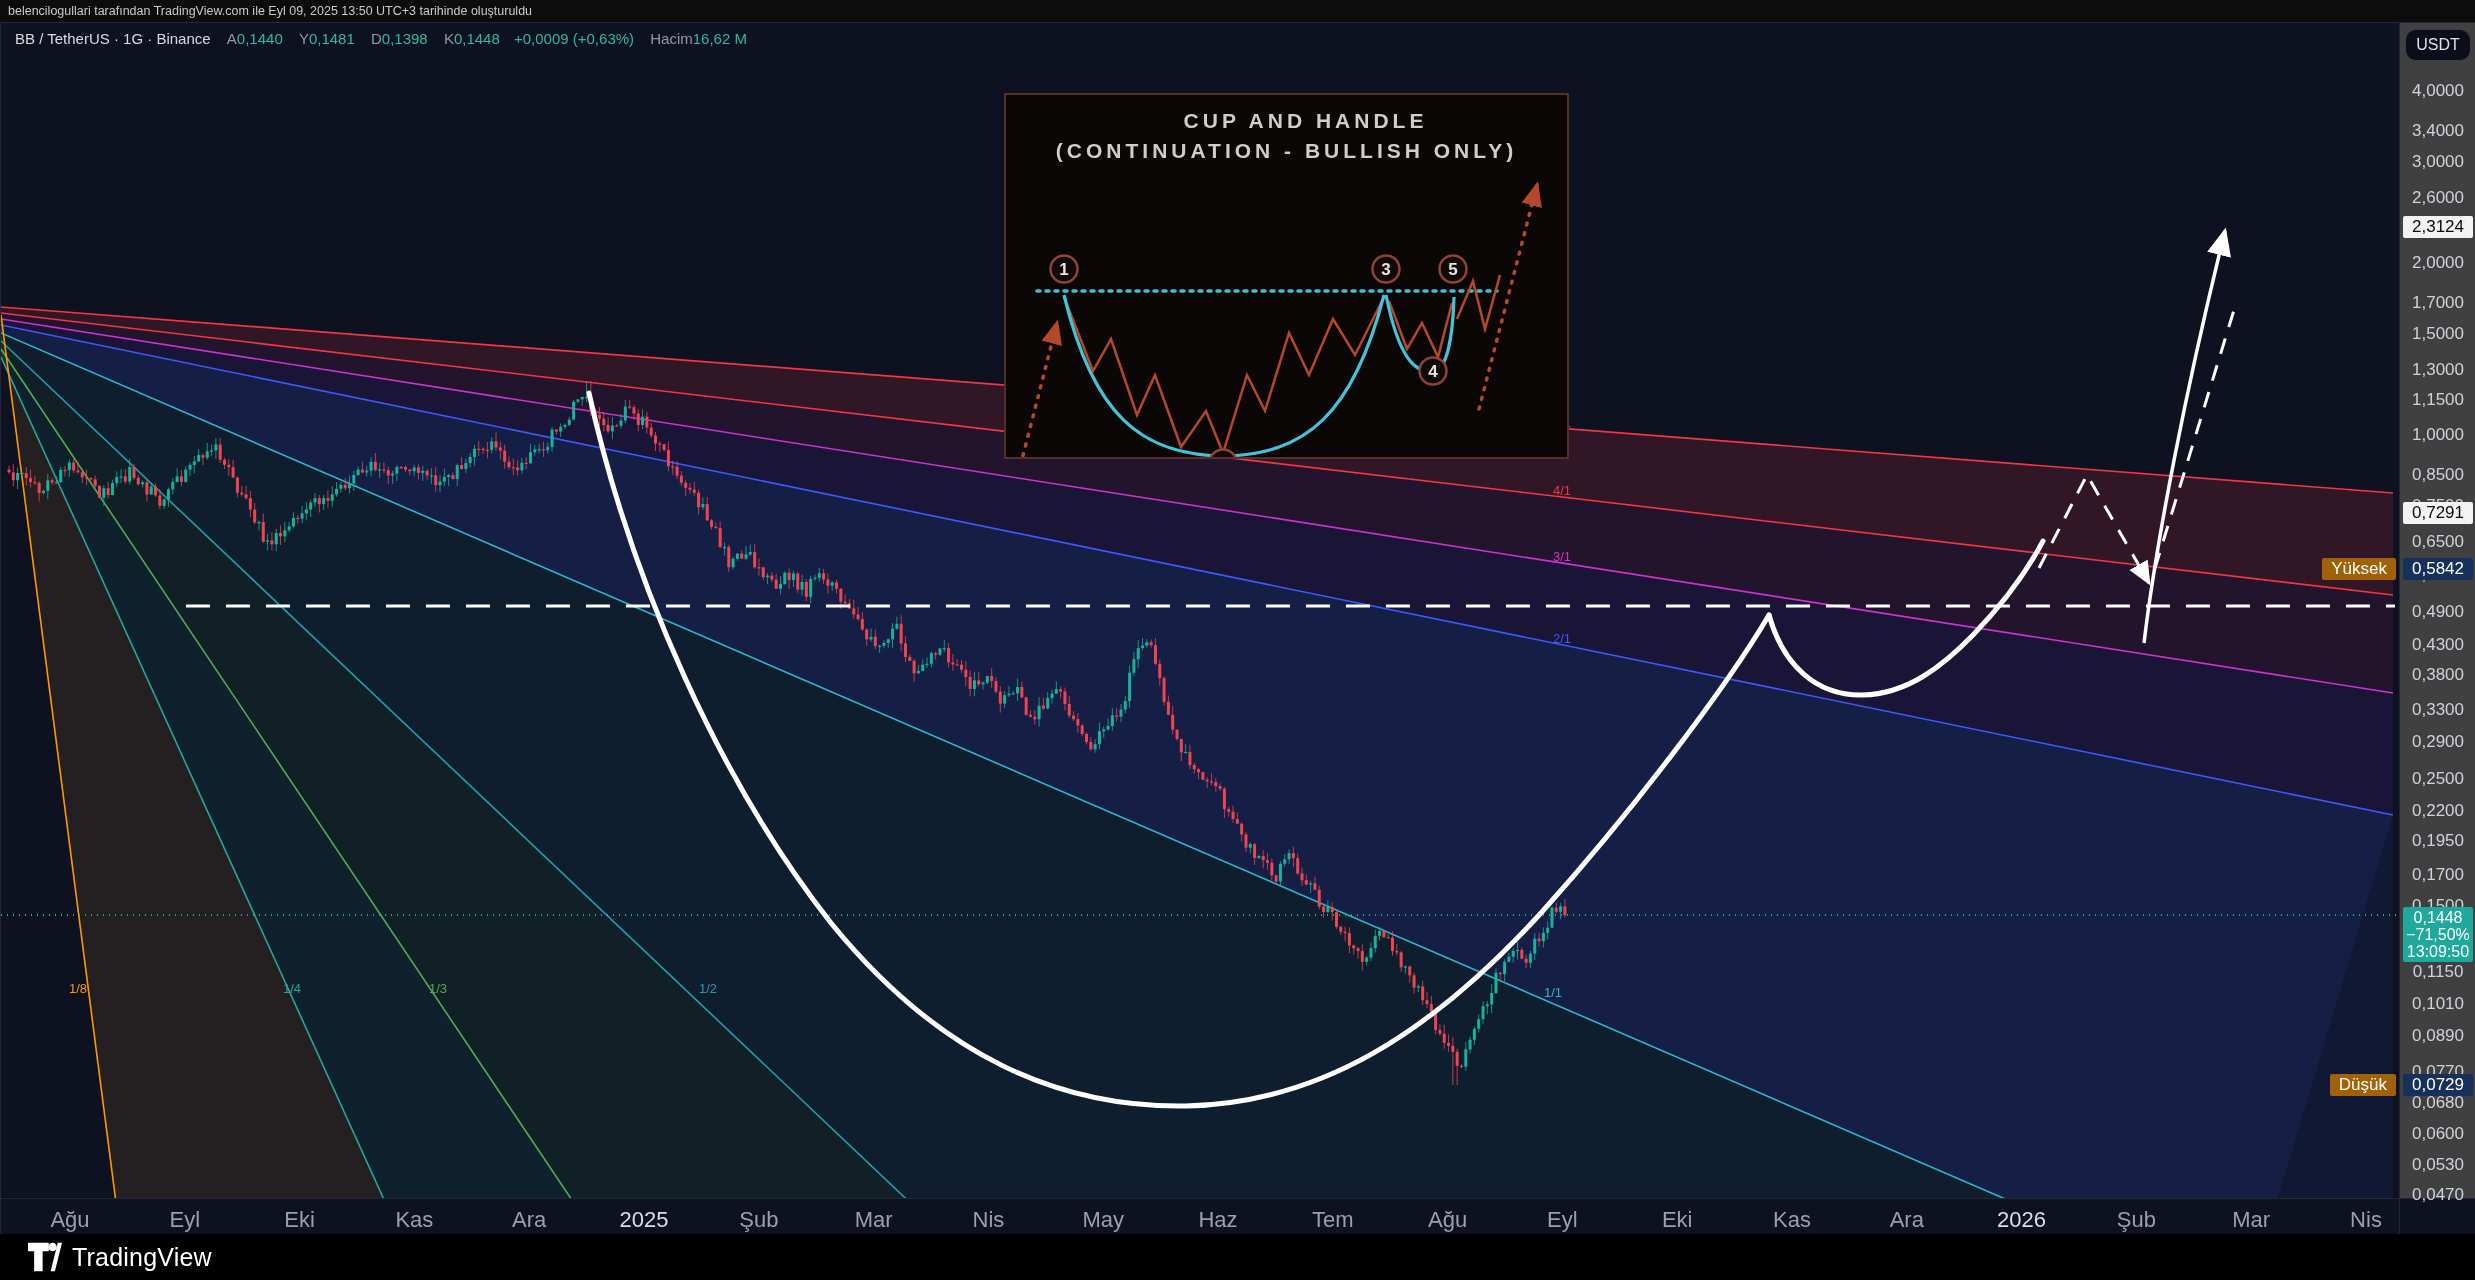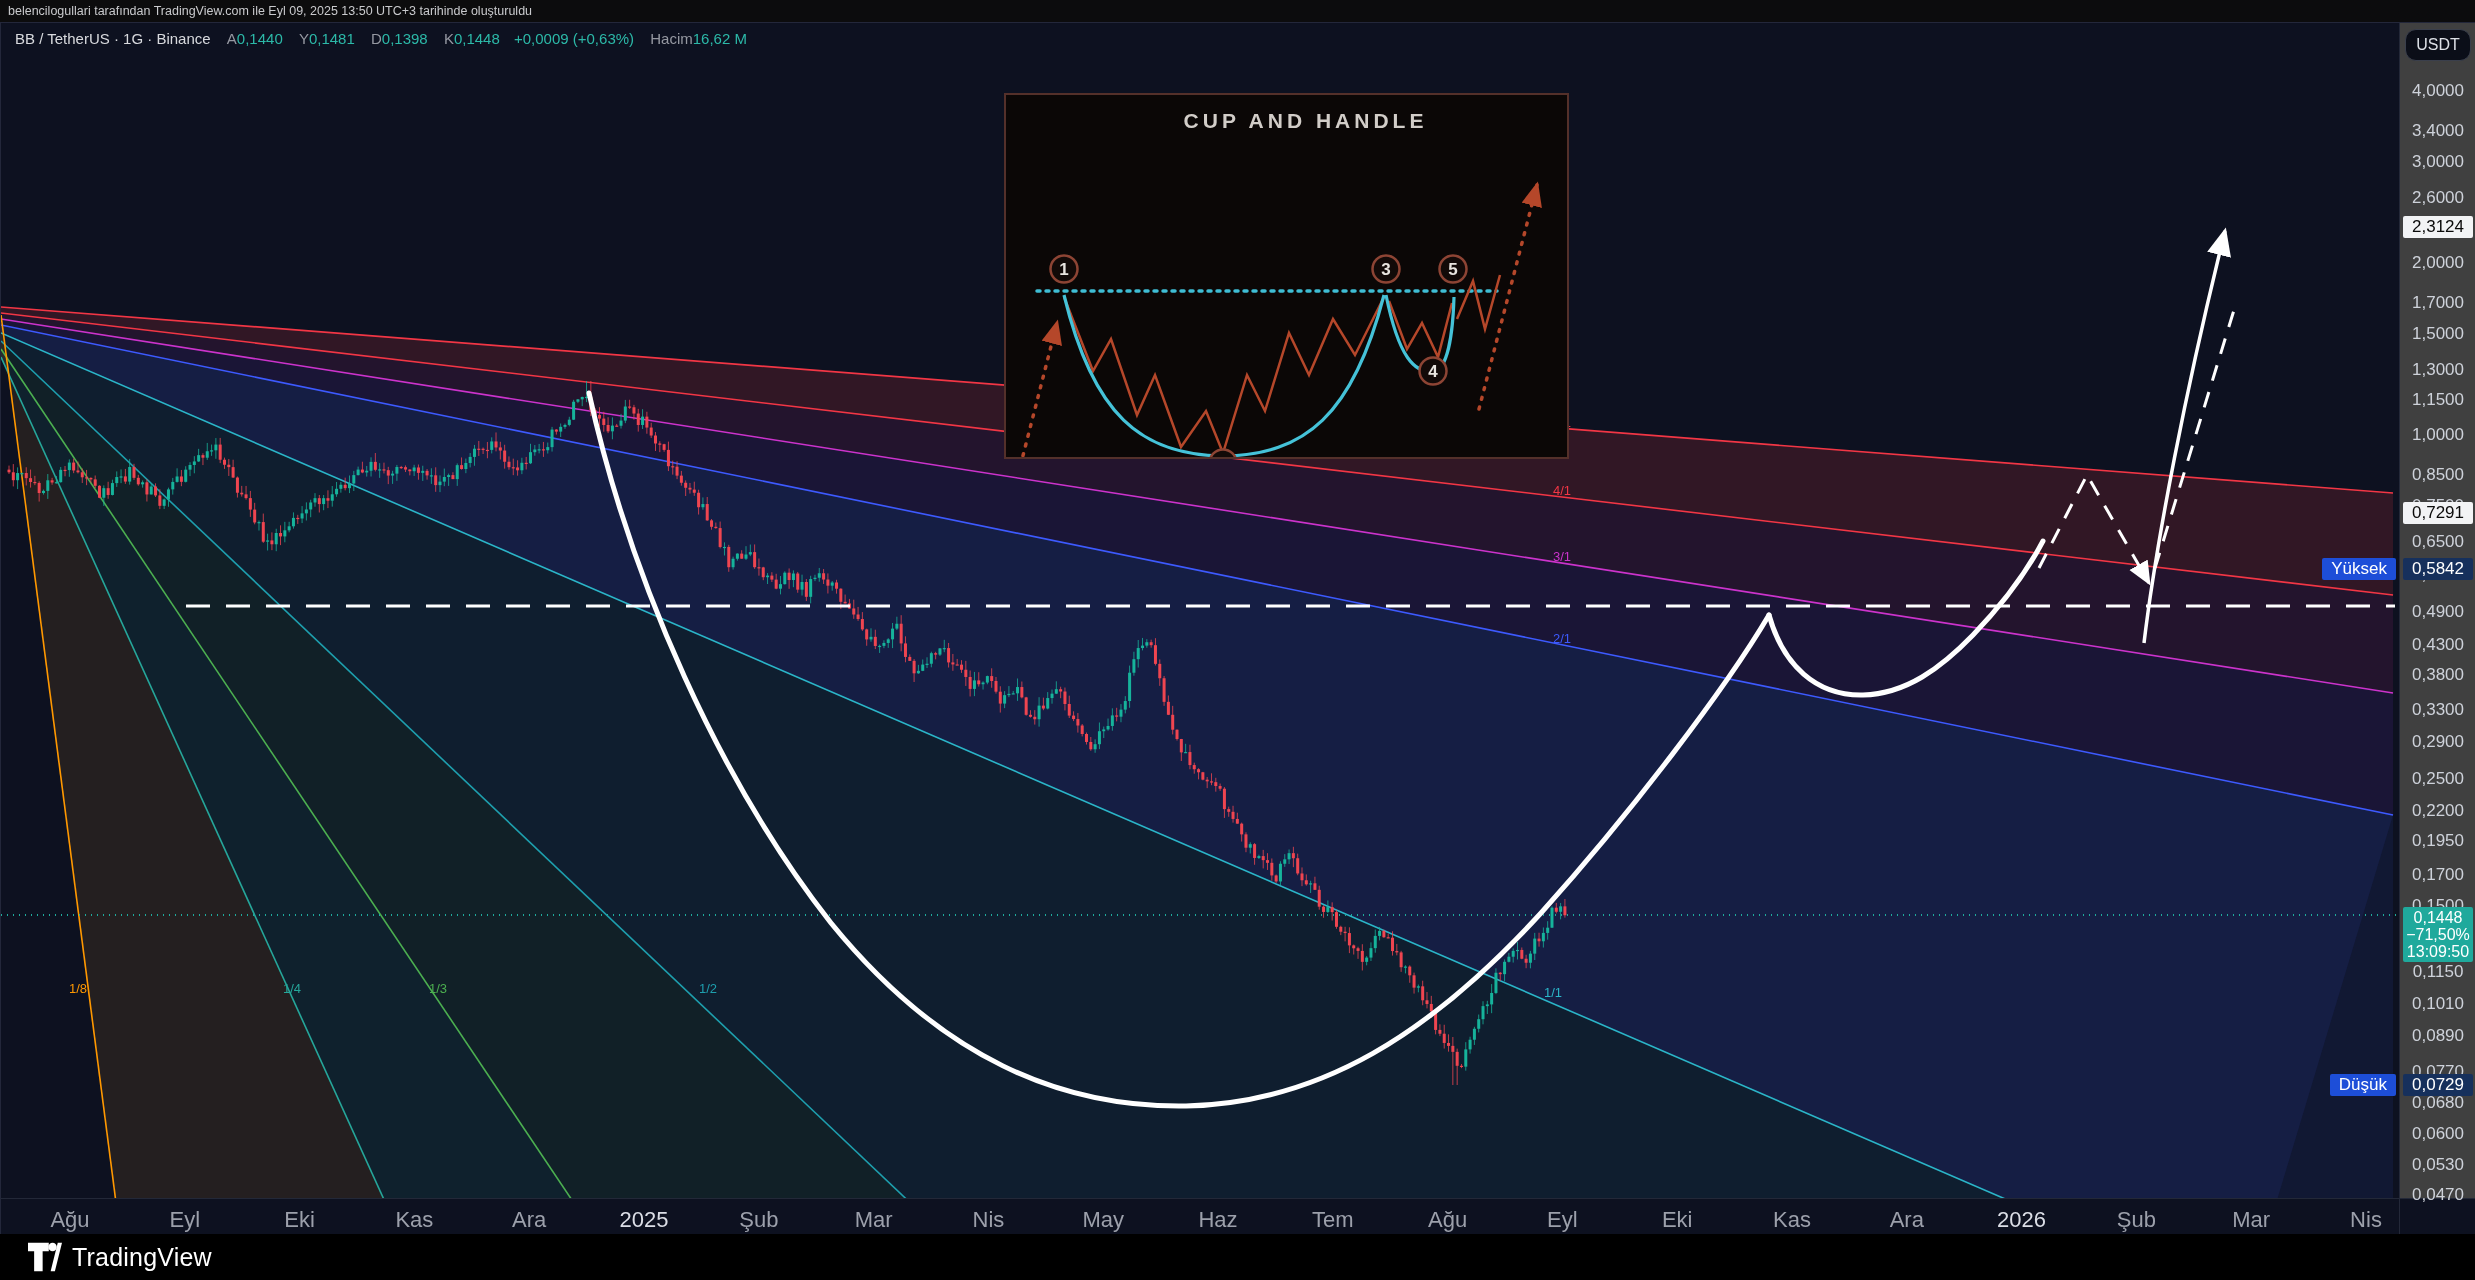--- a/index.html
+++ b/index.html
@@ -15,21 +15,21 @@
   #symbol-bar{position:absolute;left:14px;top:7px;height:20px;font-size:15px;color:#d8dade;z-index:30;white-space:nowrap;}
   #symbol-bar .lbl{color:#9598a1;margin-left:12px;}
   #symbol-bar .val{color:#2cb9a8;}
   #symbol-bar .chg{color:#2cb9a8;margin-left:10px;}
   #price-axis{position:absolute;left:2398px;top:0;width:76px;height:1175px;border-left:1px solid #232838;
               background:#404040;z-index:20;}
   .tick{position:absolute;left:0;width:76px;text-align:center;font-size:17px;color:#ced2da;height:20px;line-height:20px;}
   .badge{position:absolute;left:3px;width:70px;text-align:center;font-size:17px;height:22px;line-height:22px;border-radius:2px;}
   .badge.white{background:#f2f3f5;color:#0a0a0a;}
   .badge.blue{background:#16305c;color:#fff;}
-  .float-lab{position:absolute;height:22px;line-height:22px;padding:0 9px;background:#1d4ed8;color:#fff;
+  .float-lab{position:absolute;height:22px;line-height:22px;padding:0 9px;background:#a16207;color:#fff;
              font-size:17px;border-radius:2px;z-index:21;}
   #last-badge{position:absolute;left:3px;width:70px;background:#1fa99c;color:#fff;border-radius:2px;
               font-size:16px;line-height:17px;text-align:center;padding:2px 0;z-index:22;}
   #usdt-btn{position:absolute;left:2404px;top:6px;width:64px;height:30px;border:1.5px solid #3a3f4c;border-radius:11px;
             color:#dde0e6;font-size:16px;text-align:center;line-height:30px;background:#0b0e18;z-index:25;}
   #time-axis{position:absolute;left:0;top:1175px;width:2398px;height:36px;border-top:1px solid #232838;background:#0d1120;}
   .tlab{position:absolute;top:8px;transform:translateX(-50%);font-size:22px;color:#9ca0ab;}
   .tlab.major{color:#dbdee6;}
   #corner{position:absolute;left:2398px;top:1175px;width:76px;height:36px;border-top:1px solid #232838;border-left:1px solid #232838;background:#0d1120;}
   #logo-strip{position:absolute;left:0;top:1234px;width:2475px;height:46px;background:#000;}
@@ -834,20 +834,21 @@
     <span class="lbl">A</span><span class="val">0,1440</span>
     <span class="lbl">Y</span><span class="val">0,1481</span>
     <span class="lbl">D</span><span class="val">0,1398</span>
     <span class="lbl">K</span><span class="val">0,1448</span>
     <span class="chg">+0,0009 (+0,63%)</span>
     <span class="lbl">Hacim</span><span class="val">16,62 M</span>
   </div>
 
   <div id="inset">
     <div class="t1">CUP AND HANDLE</div>
+    <div class="t2">(CONTINUATION - BULLISH ONLY)</div>
     <svg id="inset-svg" width="561" height="362" viewBox="0 0 561 362">
         <defs>
           <marker id="iah" markerWidth="10" markerHeight="10" refX="6" refY="3" orient="auto">
             <path d="M0,0 L7,3 L0,6 Z" fill="#b5472a"></path>
           </marker>
         </defs>
         <line x1="31" y1="196" x2="491" y2="196" stroke="#3fbdd4" stroke-width="3.5" stroke-dasharray="3,6" stroke-linecap="round"></line>
         <path d="M 58,202 L 87,276 L 105,244 L 131,320 L 149,280 L 175,352 L 200,316 L 217,358 L 241,280 L 259,316 L 283,238 L 303,280 L 327,224 L 349,260 L 378,202" stroke="#b5472a" fill="none" stroke-width="2.5"></path>
         <path d="M 383,206 L 401,254 L 416,228 L 432,262 L 446,208" stroke="#b5472a" fill="none" stroke-width="2.5"></path>
         <path d="M 451,224 L 467,186 L 479,234 L 494,180" stroke="#b5472a" fill="none" stroke-width="2.5"></path>

